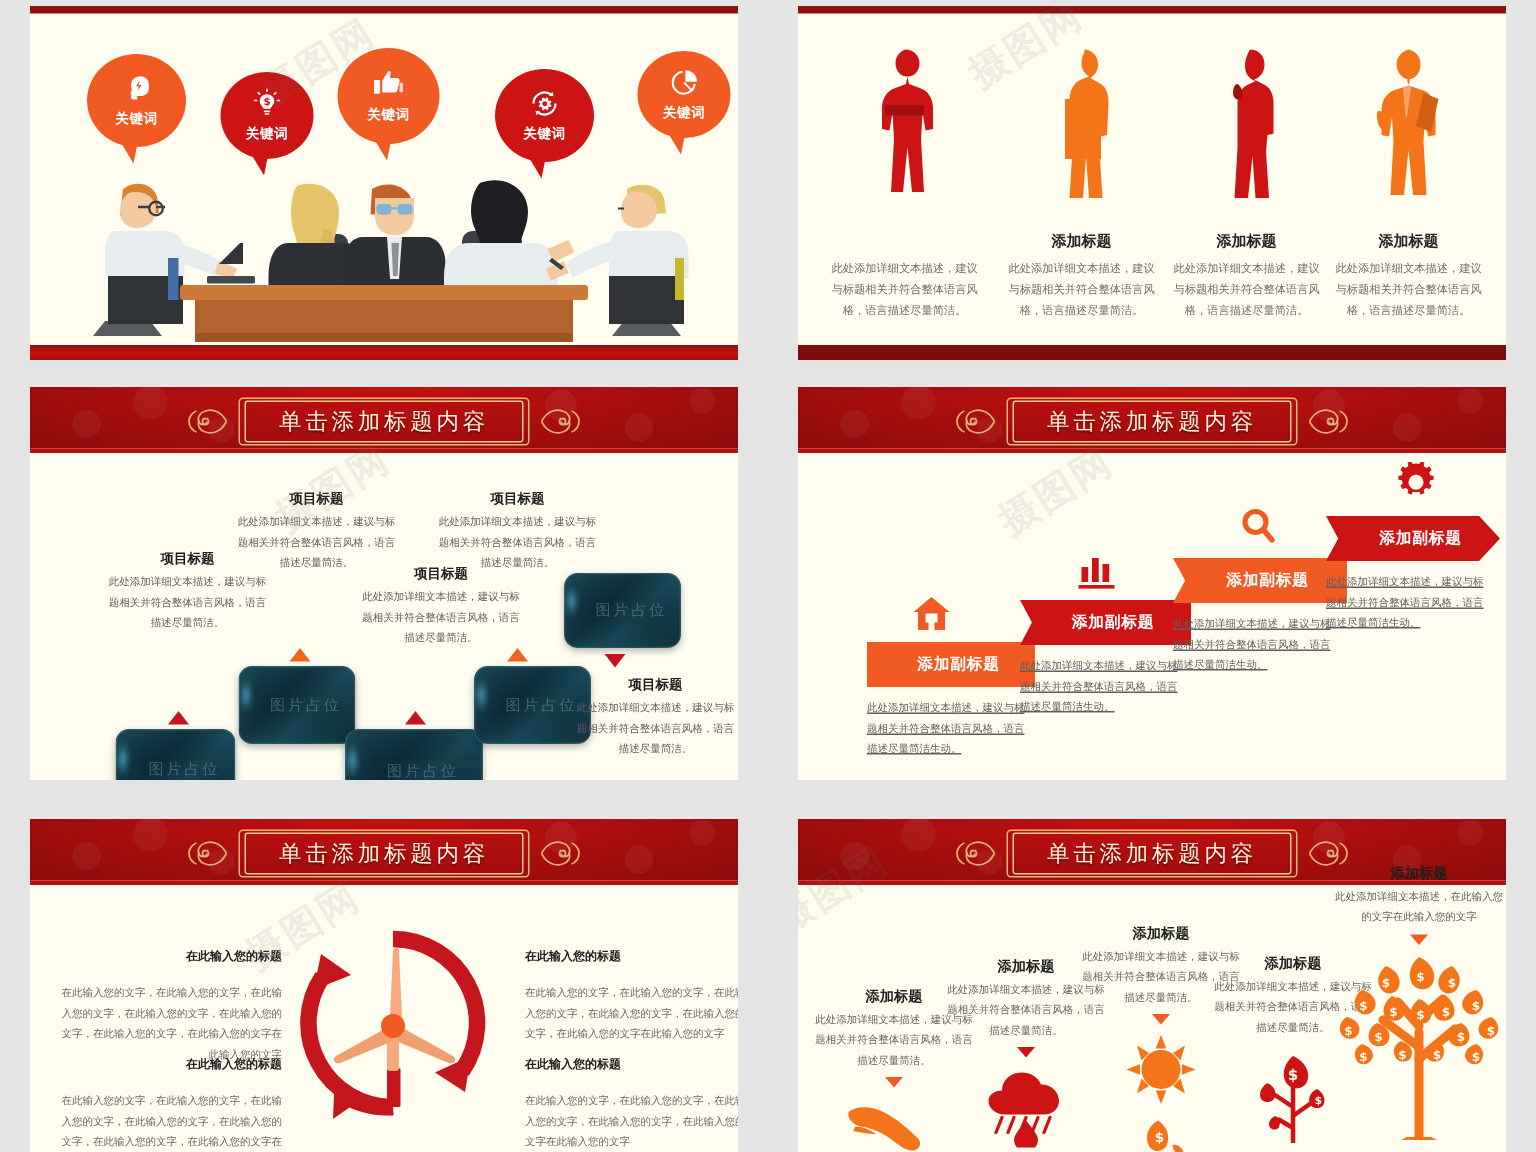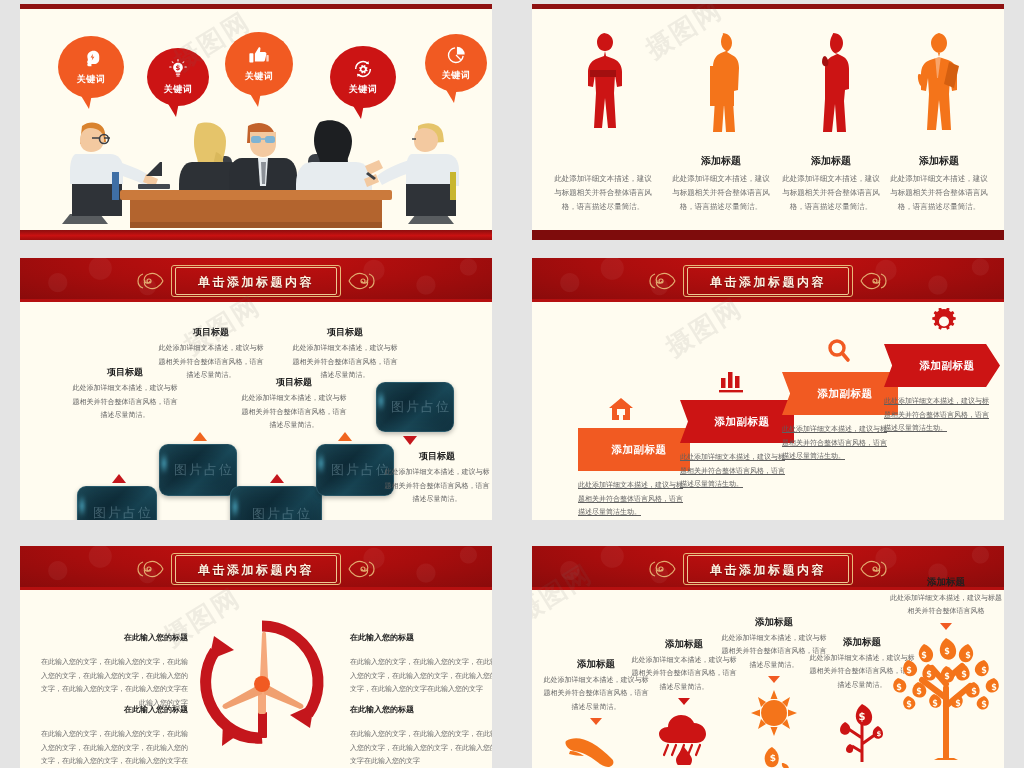--- a/index.html
+++ b/index.html
@@ -53,21 +53,21 @@
     border: 1px solid #e8b978;
     border-radius: 3px;
     padding: 1px 3px;
   }
   .plaque-in {
     border: 1px solid #edc892;
     border-radius: 2px;
     padding: 3px 22px;
   }
   .plaque-in .ttl {
-    color: #fdf3e2; font-size: 12px; font-weight: bold; letter-spacing: 2.5px;
+    color: #fdf3e2; font-size: 15px; font-weight: normal; letter-spacing: 2.5px;
     white-space: nowrap; text-shadow: 0 1px 1px rgba(0,0,0,.35);
   }
 
   
   .bub {
     position: absolute; width: 66px; height: 62px; border-radius: 50%;
     display: flex; flex-direction: column; align-items: center; justify-content: center;
   }
   .bub .kw { color: #fff; font-size: 9px; font-weight: bold; letter-spacing: .5px; margin-top: 3px; }
   .bub .bic { width: 22px; height: 22px; }
@@ -99,33 +99,33 @@
     background: linear-gradient(135deg,#163b48 0%,#0e2a36 38%,#16404f 60%,#0b2430 100%);
     box-shadow: 0 2px 5px rgba(0,0,0,.28), inset 0 0 22px rgba(80,190,220,.14);
     border: 1px solid rgba(120,210,235,.22);
   }
   .card::before {
     content: ""; position: absolute; left: 2px; top: 16%; width: 4px; height: 42%;
     background: linear-gradient(180deg, transparent, #5fd0ee, transparent);
     filter: blur(2px); opacity: .85;
   }
   .card .cl { position: absolute; left: 0; right: 0; top: 50%; transform: translateY(-50%);
-    text-align: center; color: rgba(180,215,230,.30); font-size: 13px; letter-spacing: 2px; margin-left: 12px; }
+    text-align: center; color: rgba(180,215,230,.30); font-size: 10px; letter-spacing: 2px; margin-left: 12px; }
   .blk { position: absolute; width: 106px; text-align: center; }
   .blk .h { font-size: 9px; font-weight: bold; color: #1f1f1f; }
   .blk .p { font-size: 7px; color: #5f5f5f; line-height: 1.95; margin-top: 3px; }
   .tri { position: absolute; width: 0; height: 0; border-left: 7px solid transparent; border-right: 7px solid transparent; }
   .tri.up-r  { border-bottom: 9px solid #c4161c; }
   .tri.up-o  { border-bottom: 9px solid #f0651f; }
   .tri.dn-r  { border-top: 9px solid #c4161c; }
 
   
   .ribwrap { position: absolute; }
   .rib {
-    position: relative; height: 43px; color: #fff; font-size: 10.5px; font-weight: bold;
+    position: relative; height: 30px; color: #fff; font-size: 10.5px; font-weight: bold;
     display: flex; align-items: center; justify-content: center; letter-spacing: .5px;
   }
   .rib .lbl { position: relative; z-index: 2; padding-left: 10px; }
   .ribwrap .desc { font-size: 7px; color: #5f5f5f; line-height: 1.95; margin-top: 8px; width: 108px; text-decoration: underline; }
   .ricon { position: absolute; width: 26px; height: 26px; }
 
   
   .txtblk { position: absolute; width: 148px; }
   .txtblk .h { font-size: 8px; font-weight: bold; color: #1f1f1f; }
   .txtblk .p { font-size: 7px; color: #6a6a6a; line-height: 1.95; margin-top: 13px; }
@@ -618,21 +618,21 @@
       <text x="39" y="22" font-size="10" font-weight="bold" fill="#fffcf0" text-anchor="middle" font-family="DejaVu Sans">$</text>
       <path fill="#cc1414" d="M55 28c5 3 6 8 4 11-3 3-8 2-9-2-1-4 1-7 5-9z"></path>
       <text x="56" y="38" font-size="7" font-weight="bold" fill="#fffcf0" text-anchor="middle" font-family="DejaVu Sans">$</text>
       <path fill="#cc1414" d="M22 24c-5 3-6 8-4 11 3 3 8 2 9-2 1-4-1-7-5-9z"></path>
       <path fill="#cc1414" d="M27 46c-4 2-5 6-3 8 2 2 6 1 6-2 1-3 0-5-3-6z"></path>
     </svg>
   </div>
 
   <div class="gcol" style="left:356px;top:30px;width:116px">
     <div class="h">添加标题</div>
-    <div class="p">此处添加详细文本描述，建议与标题相关并符合整体语言风格</div>
+    <div class="p">此处添加详细文本描述，在此输入您的文字在此输入您的文字</div>
     <div class="gtri" style="border-top:7px solid #f15a22"></div>
     <svg width="116" height="128" viewBox="0 0 116 128" style="margin-top:2px">
       <g fill="none" stroke="#f4741a" stroke-width="6" stroke-linecap="round">
         <path d="M58 128V56"></path>
         <path d="M58 66L34 48M58 74L82 54M58 52L44 36M58 48l16-14"></path>
       </g>
       <path fill="#f4741a" d="M50 126h16l4 2H46z"></path>
       <g fill="#f4741a">
         <path d="M58 6c9 4 12 12 9 18-3 5-11 5-14-1-3-6 0-13 5-17z"></path>
         <path d="M36 12c8 3 11 10 8 15-3 5-10 4-12-1-3-5 0-11 4-14z"></path>

